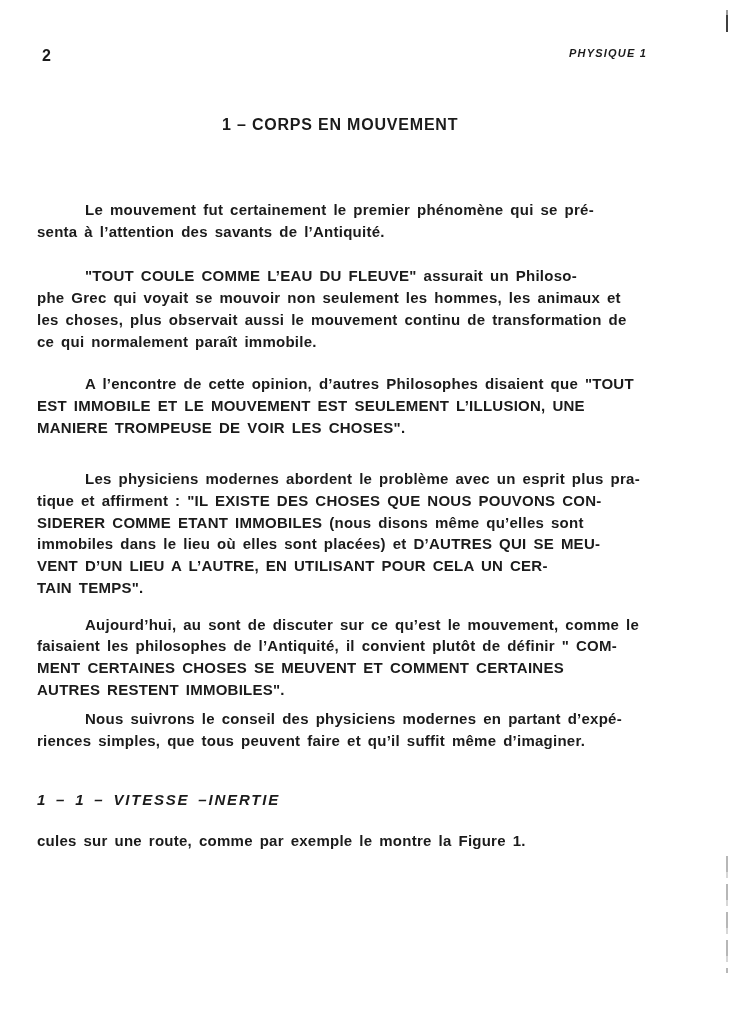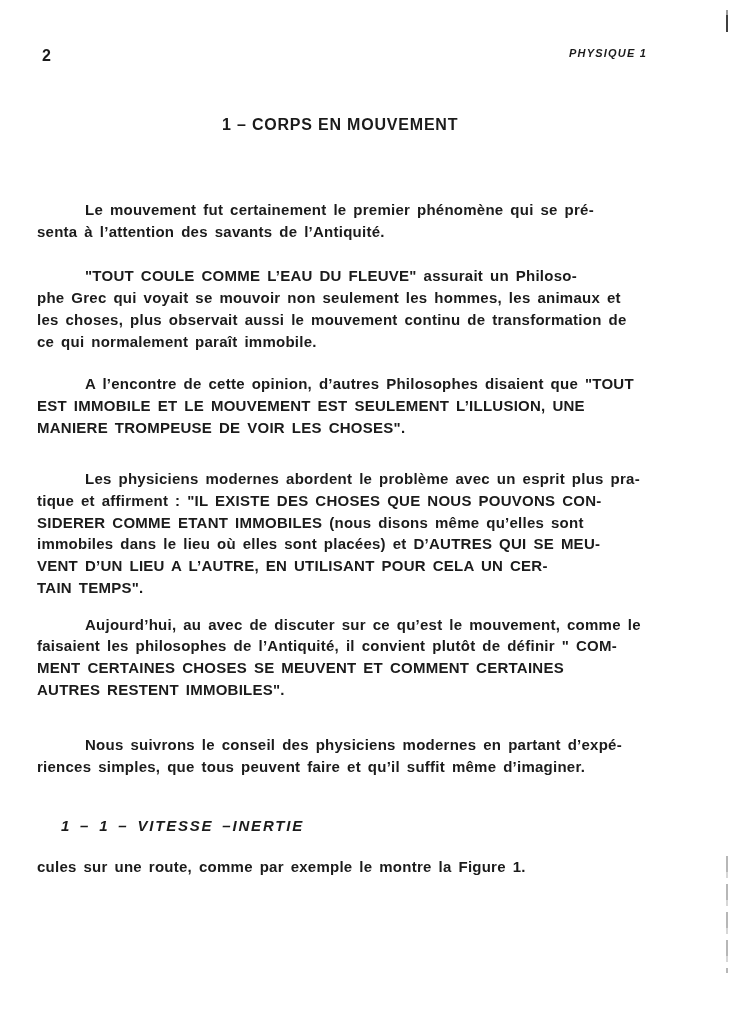--- a/index.html
+++ b/index.html
@@ -49,30 +49,29 @@
     letter-spacing: 0.25px;
     word-spacing: 2.5px;
   }
   .para { text-align: left; }
   .para .line { white-space: nowrap; }
   .para .line.first { text-indent: 48px; }
   .para.p2 { margin-top: 23px; }
   .para.p3 { margin-top: 21px; }
   .para.p4 { margin-top: 30px; }
   .para.p5 { margin-top: 15px; }
-  .para.p6 { margin-top: 34px; }
+  .para.p6 { margin-top: 8px; }
   .para.p7 { margin-top: 20px; }
   .section-heading {
     margin-top: 37px;
     font-size: 15px;
     font-weight: 700;
     font-style: italic;
     letter-spacing: 1.8px;
     word-spacing: 3px;
-    margin-left: 24px;
   }
   
   .scan-mark-top {
     position: absolute;
     left: 726px;
     top: 10px;
     width: 2px;
     height: 22px;
     background: linear-gradient(to bottom, #9a9a9a 0 5px, #3f3f3f 5px 100%);
   }
@@ -120,21 +119,21 @@
       </div>
     <div class="para p4">
         <div class="line first">Les physiciens modernes abordent le problème avec un esprit plus pra-</div>
         <div class="line">tique et affirment : "IL EXISTE DES CHOSES QUE NOUS POUVONS CON-</div>
         <div class="line">SIDERER COMME ETANT IMMOBILES (nous disons même qu’elles sont</div>
         <div class="line">immobiles dans le lieu où elles sont placées) et D’AUTRES QUI SE MEU-</div>
         <div class="line">VENT D’UN LIEU A L’AUTRE, EN UTILISANT POUR CELA UN CER-</div>
         <div class="line last">TAIN TEMPS".</div>
       </div>
     <div class="para p5">
-        <div class="line first">Aujourd’hui, au avec de discuter sur ce qu’est le mouvement, comme le</div>
+        <div class="line first">Aujourd’hui, au sont de discuter sur ce qu’est le mouvement, comme le</div>
         <div class="line">faisaient les philosophes de l’Antiquité, il convient plutôt de définir " COM-</div>
         <div class="line">MENT CERTAINES CHOSES SE MEUVENT ET COMMENT CERTAINES</div>
         <div class="line last">AUTRES RESTENT IMMOBILES".</div>
       </div>
     <div class="para p6">
         <div class="line first">Nous suivrons le conseil des physiciens modernes en partant d’expé-</div>
         <div class="line last">riences simples, que tous peuvent faire et qu’il suffit même d’imaginer.</div>
       </div>
     <div class="section-heading">1 – 1 – VITESSE –INERTIE</div>
     <div class="para p7">

